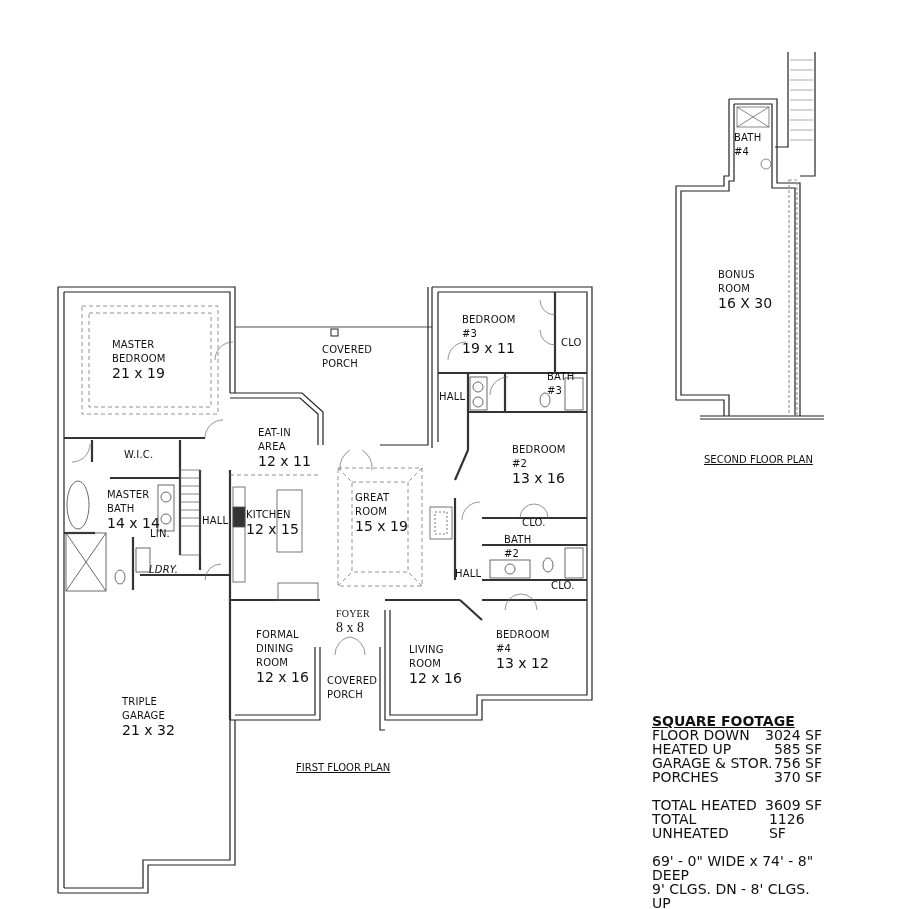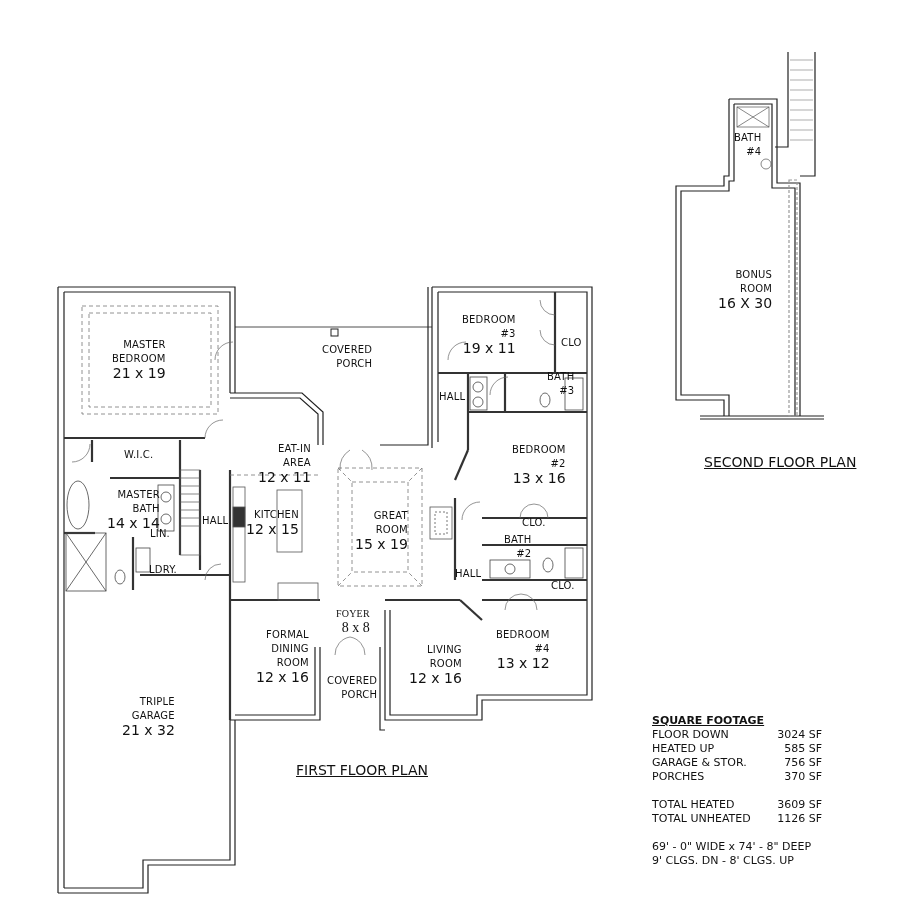--- a/index.html
+++ b/index.html
@@ -1,24 +1,24 @@
 <!DOCTYPE html>
 <html><head>
 <meta charset="utf-8">
 <style>
   html, body { margin:0; padding:0; background:#ffffff; }
   body { width:900px; height:909px; position:relative; overflow:hidden;
          font-family: "DejaVu Sans", sans-serif; color:#111; }
   svg { position:absolute; left:0; top:0; }
   .lbl { position:absolute; font-family:"DejaVu Sans", sans-serif; font-size:10px;
-         color:#111; text-align:right; line-height:14px; white-space:nowrap; }
+         color:#111; text-align:left; line-height:14px; white-space:nowrap; }
   .lbl .name { font-weight:normal; letter-spacing:0.2px; }
   .lbl .dim { font-size:14px; }
-  .title { position:absolute; font-size:14px; text-decoration:underline; white-space:nowrap; }
-  .sf { position:absolute; left:652px; top:714px; width:170px; font-size:11px; line-height:14px; }
+  .title { position:absolute; font-size:10px; text-decoration:underline; white-space:nowrap; }
+  .sf { position:absolute; left:652px; top:714px; width:170px; font-size:14px; line-height:14px; }
   .sf .head { text-decoration:underline; font-weight:bold; }
   .sf .row { display:flex; justify-content:space-between; }
   .sf .gap { height:14px; }
 </style>
 </head>
 <body>
 
 <svg width="900" height="909" viewBox="0 0 900 909">
   <g fill="none" stroke="#222" stroke-width="1">
 
@@ -196,21 +196,21 @@
   <div class="lbl" style="left:561px;top:336px;">
     <div class="name">CLO</div>
   </div>
   <div class="lbl" style="left:547px;top:370px;">
     <div class="name">BATH</div>
     <div class="name">#3</div>
   </div>
   <div class="lbl" style="left:439px;top:390px;">
     <div class="name">HALL</div>
   </div>
-  <div class="lbl" style="left:258px;top:426px;margin-top:16px;">
+  <div class="lbl" style="left:258px;top:426px;">
     <div class="name">EAT-IN</div>
     <div class="name">AREA</div>
     <div class="dim">12 x 11</div>
   </div>
   <div class="lbl" style="left:124px;top:448px;">
     <div class="name">W.I.C.</div>
   </div>
   <div class="lbl" style="left:512px;top:443px;">
     <div class="name">BEDROOM</div>
     <div class="name">#2</div>
@@ -221,36 +221,36 @@
     <div class="name">BATH</div>
     <div class="dim">14 x 14</div>
   </div>
   <div class="lbl" style="left:202px;top:514px;">
     <div class="name">HALL</div>
   </div>
   <div class="lbl" style="left:246px;top:508px;">
     <div class="name">KITCHEN</div>
     <div class="dim">12 x 15</div>
   </div>
-  <div class="lbl" style="left:355px;top:509px;">
+  <div class="lbl" style="left:355px;top:491px;">
     <div class="name">GREAT</div>
     <div class="name">ROOM</div>
     <div class="dim">15 x 19</div>
   </div>
   <div class="lbl" style="left:522px;top:516px;">
     <div class="name">CLO.</div>
   </div>
   <div class="lbl" style="left:150px;top:527px;">
     <div class="name">LIN.</div>
   </div>
   <div class="lbl" style="left:504px;top:533px;">
     <div class="name">BATH</div>
     <div class="name">#2</div>
   </div>
-  <div class="lbl" style="left:149px;top:563px;">
+  <div class="lbl" style="left:149px;top:563px;font-style:italic;">
     <div class="name">LDRY.</div>
   </div>
   <div class="lbl" style="left:455px;top:567px;">
     <div class="name">HALL</div>
   </div>
   <div class="lbl" style="left:551px;top:579px;">
     <div class="name">CLO.</div>
   </div>
   <div class="lbl" style="left:336px;top:607px;font-family:Liberation Serif, serif;">
     <div class="name">FOYER</div>

